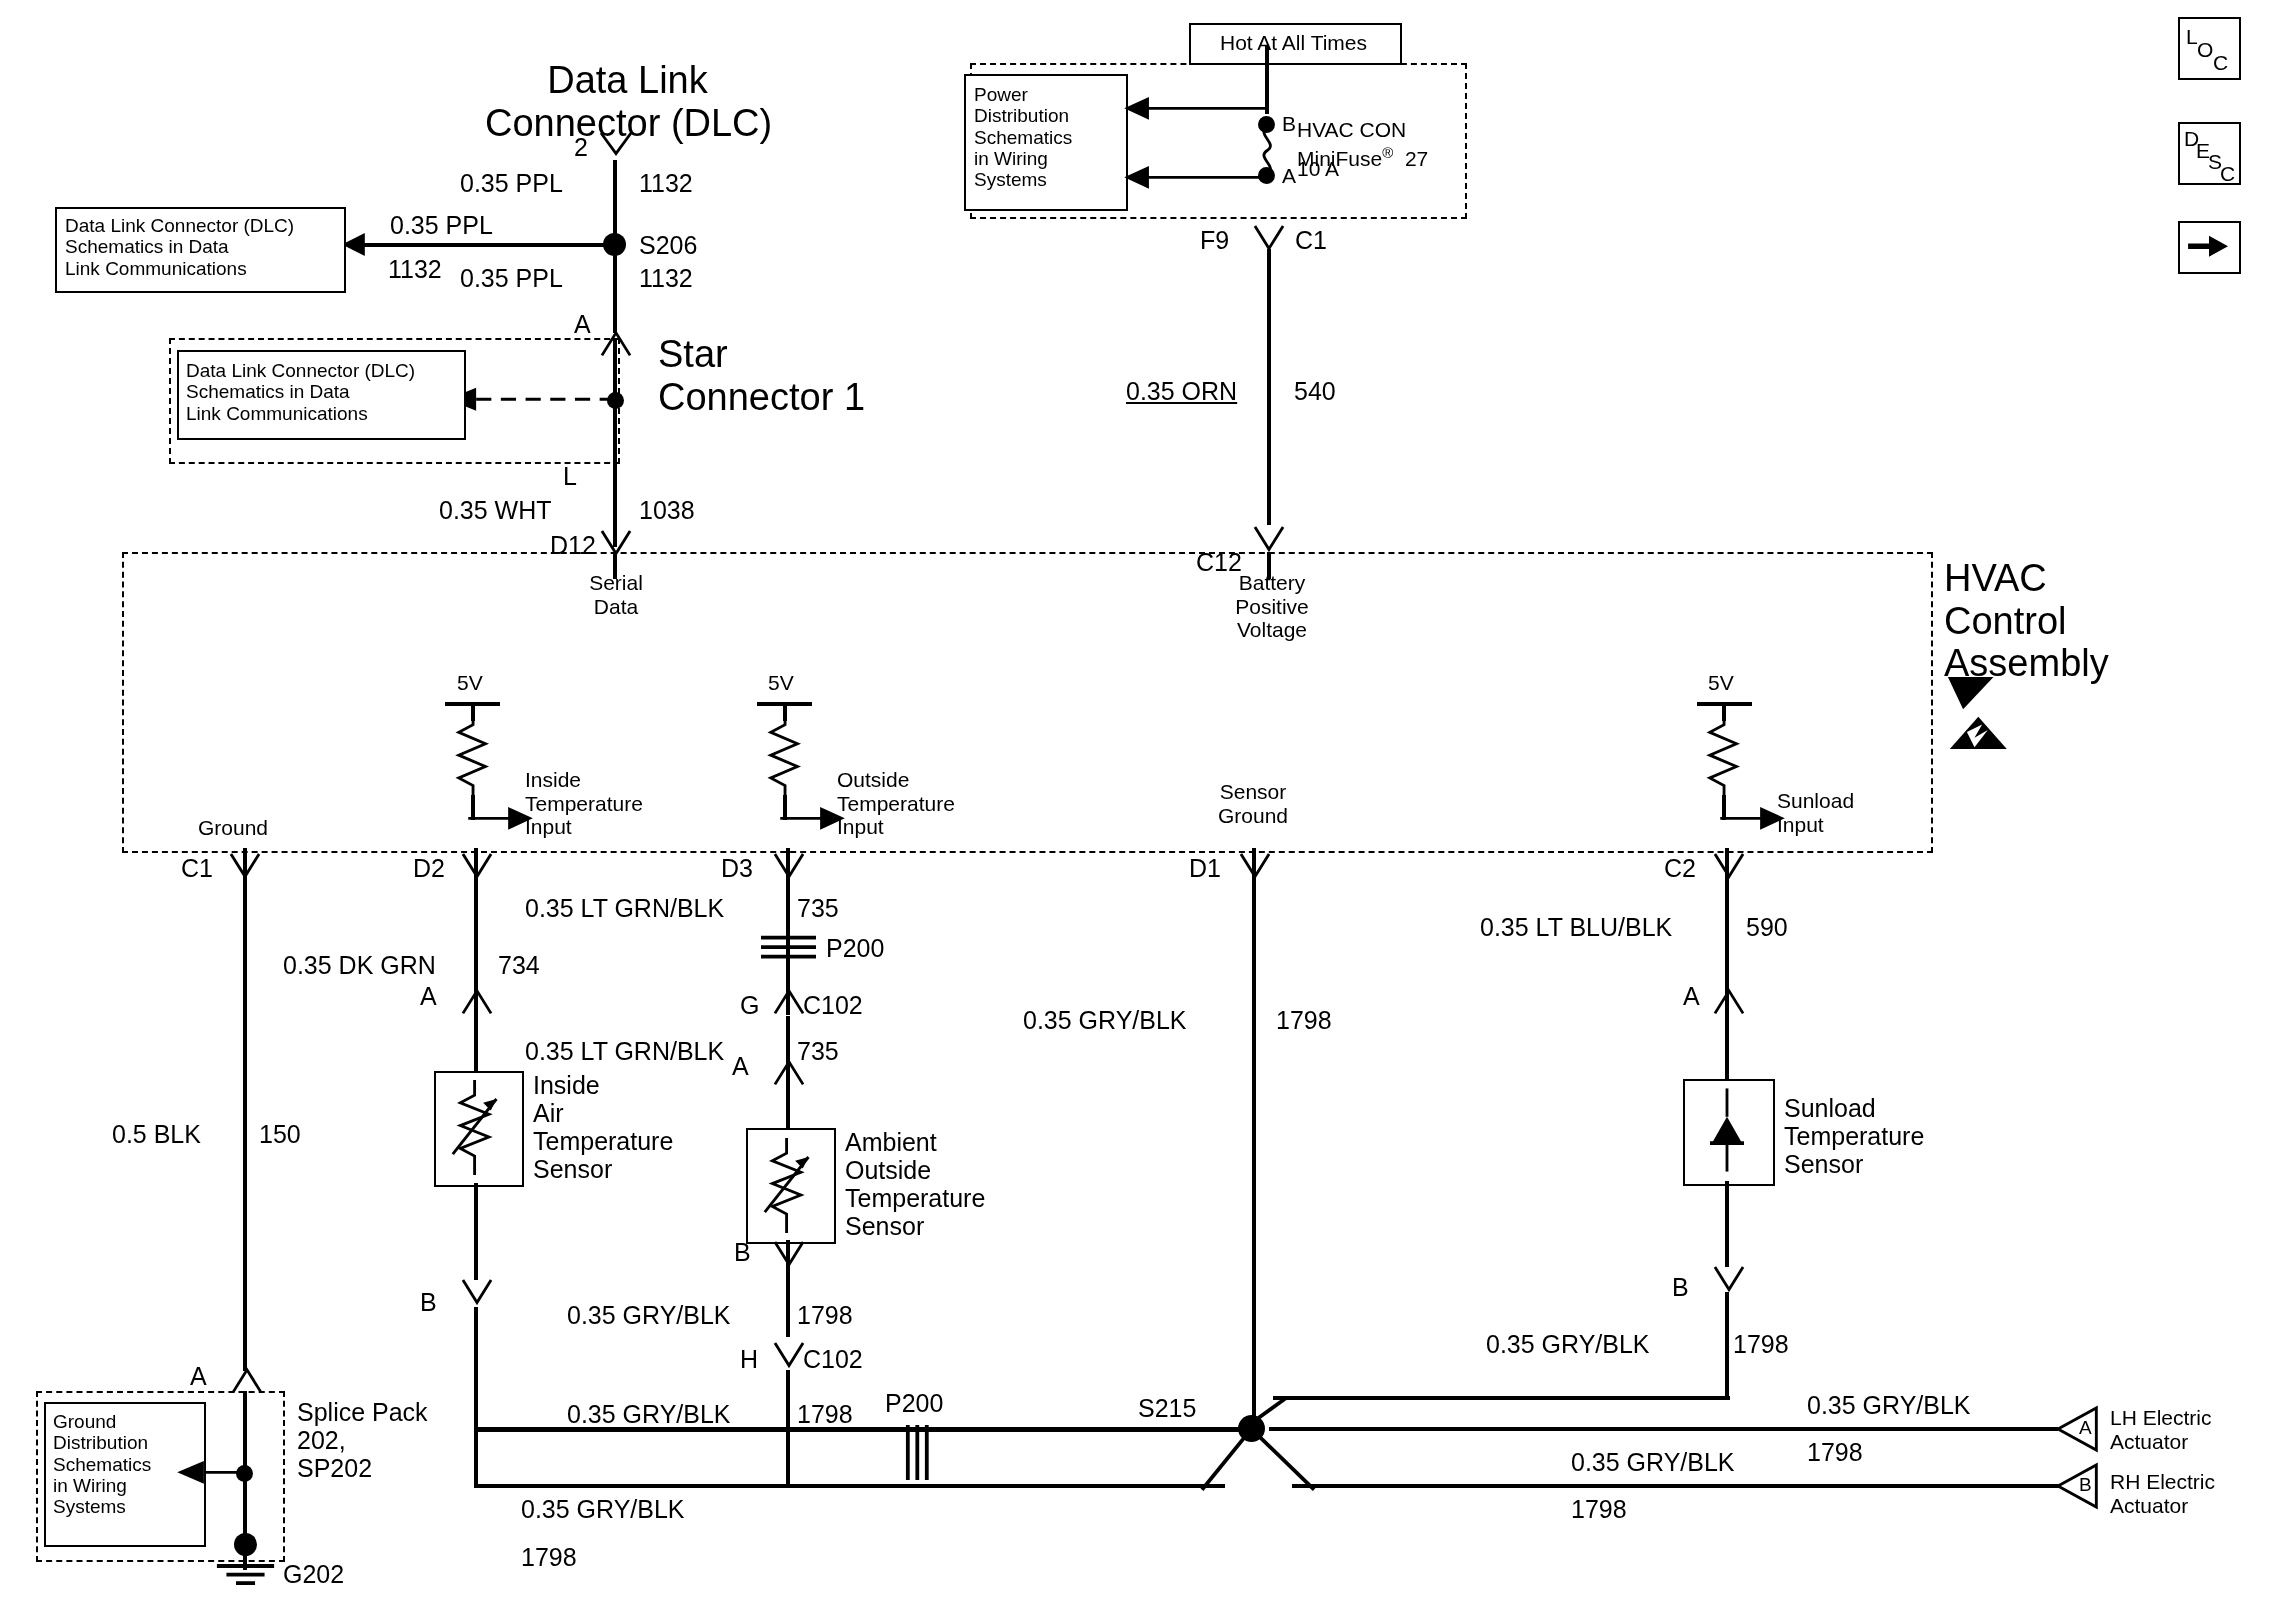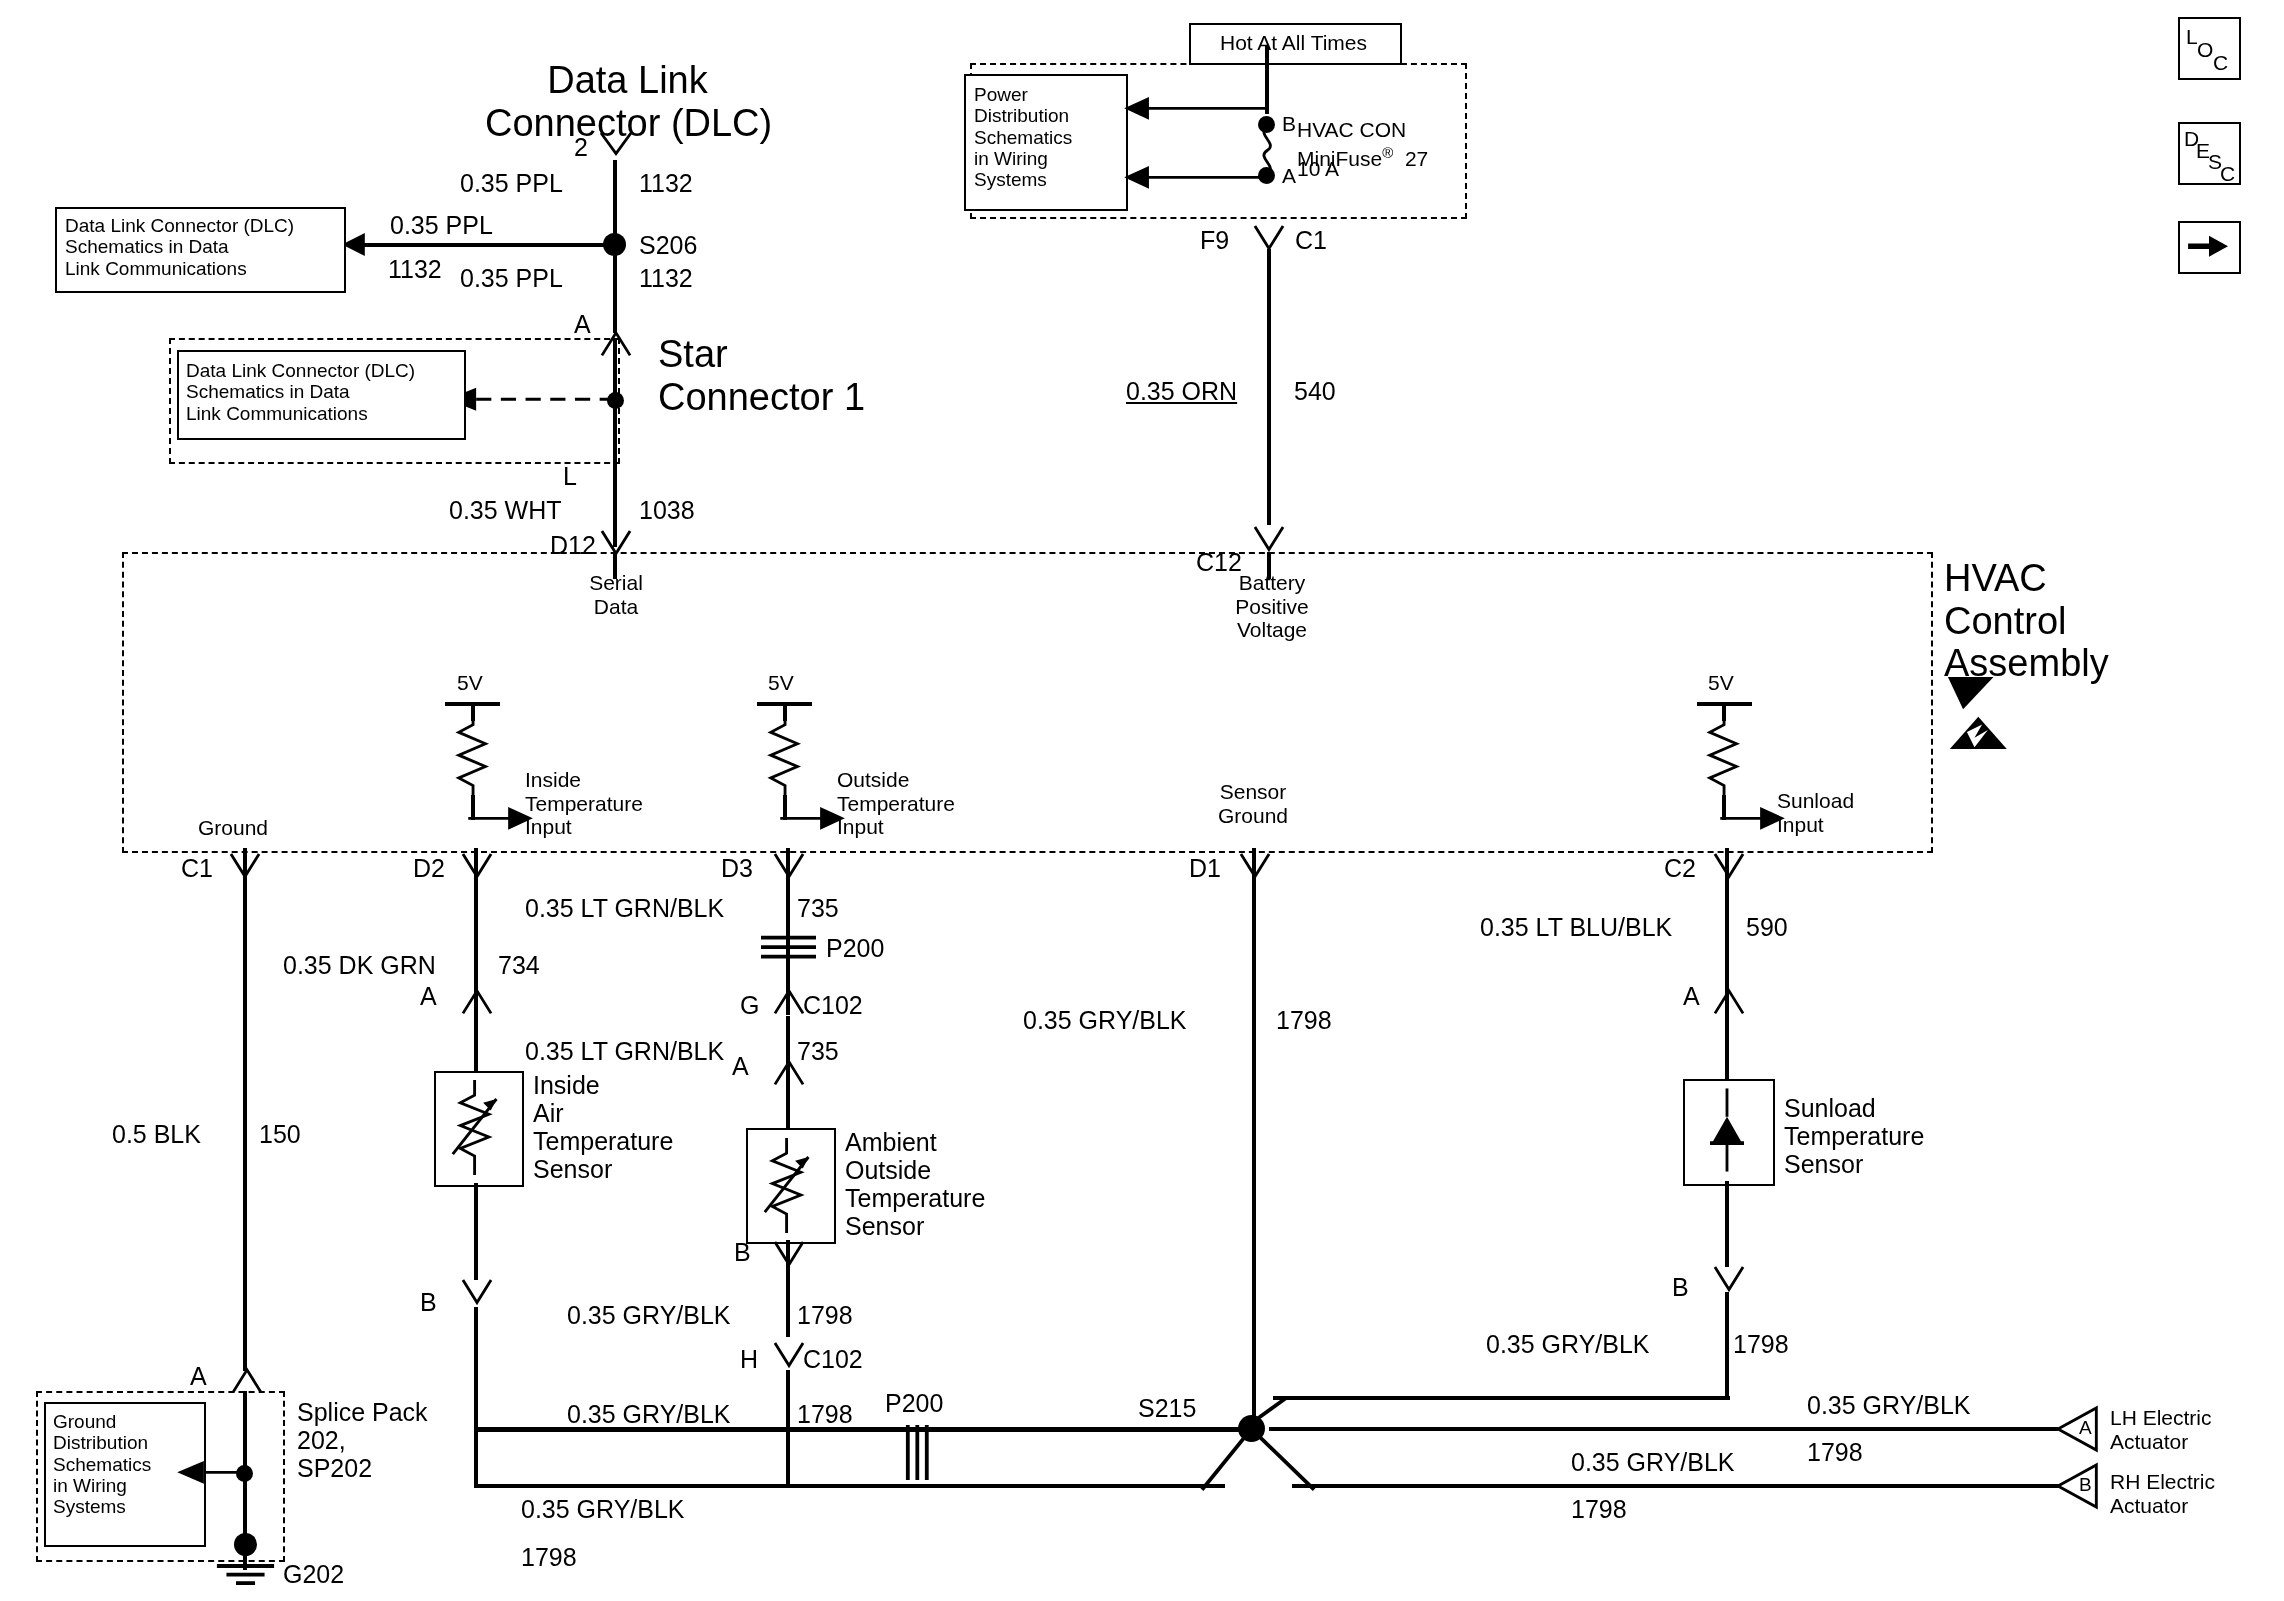--- a/index.html
+++ b/index.html
@@ -80,21 +80,21 @@
 
   <svg style="left:438px;top:385px;width:177px;height:28.5px;" viewBox="0 0 186 30" width="177" height="28.5">
     <line x1="40" y1="15" x2="186" y2="15" stroke="#000" stroke-width="3" stroke-dasharray="16,10"></line>
     <polygon points="10,15 40,3 40,27" fill="#000"></polygon>
   </svg>
   <div class="sbox" style="left:177px;top:350px;width:285px;height:86px;border-width:2.9px;"></div>
   <div class="t f20" style="left:186px;top:360px;width:278px;">Data Link Connector (DLC)<br>Schematics in Data<br>Link Communications</div>
 
   <div class="vl" style="left:613px;top:459px;width:3.8px;height:88px;"></div>
   <div class="t f26" style="left:563px;top:462px;">L</div>
-  <div class="t f26" style="left:449px;top:496px;">0.35 WHT</div>
+  <div class="t f26" style="left:439px;top:496px;">0.35 WHT</div>
   <div class="t f26" style="left:639px;top:496px;">1038</div>
   <div class="t f26" style="left:550px;top:531px;">D12</div>
   <svg style="left:599px;top:531px;width:34px;height:30px;" viewBox="0 0 36 32" width="34" height="30">
     <polyline points="3,0 18,24 33,0" fill="none" stroke="#000" stroke-width="3"></polyline>
   </svg>
 
   <div class="sbox" style="left:1189px;top:23px;width:209px;height:38px;"></div>
   <div class="t f22 ctr" style="left:1189px;top:31px;width:209px;">Hot At All Times</div>
 
   <div class="dbox" style="left:970px;top:63px;width:493px;height:152px;"></div>

